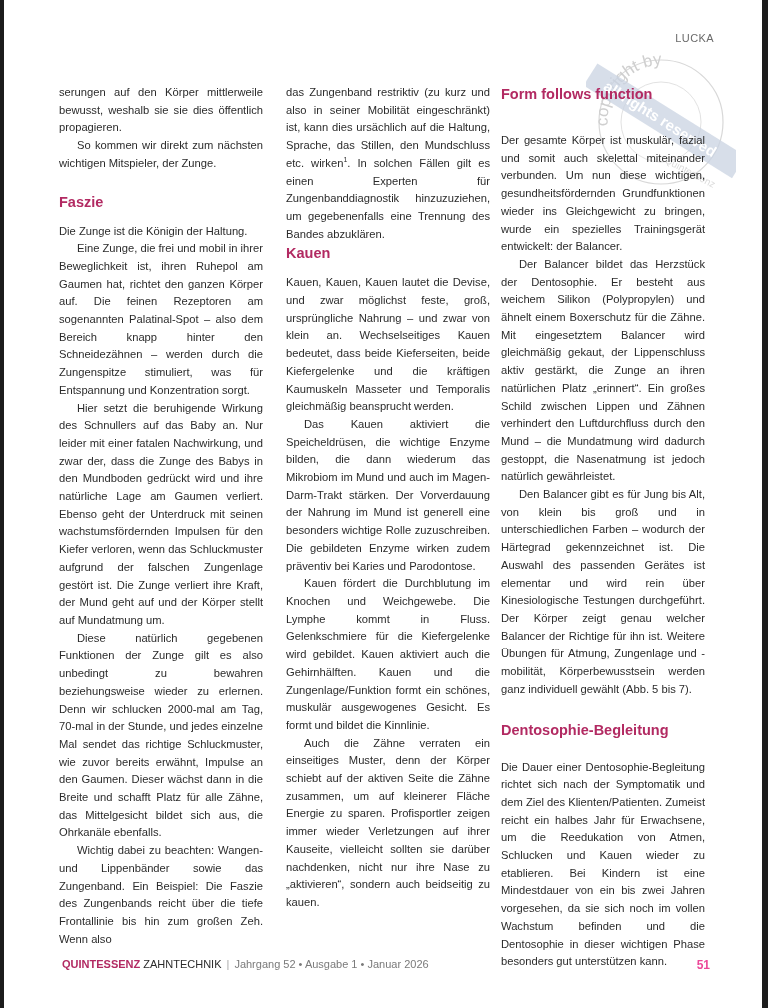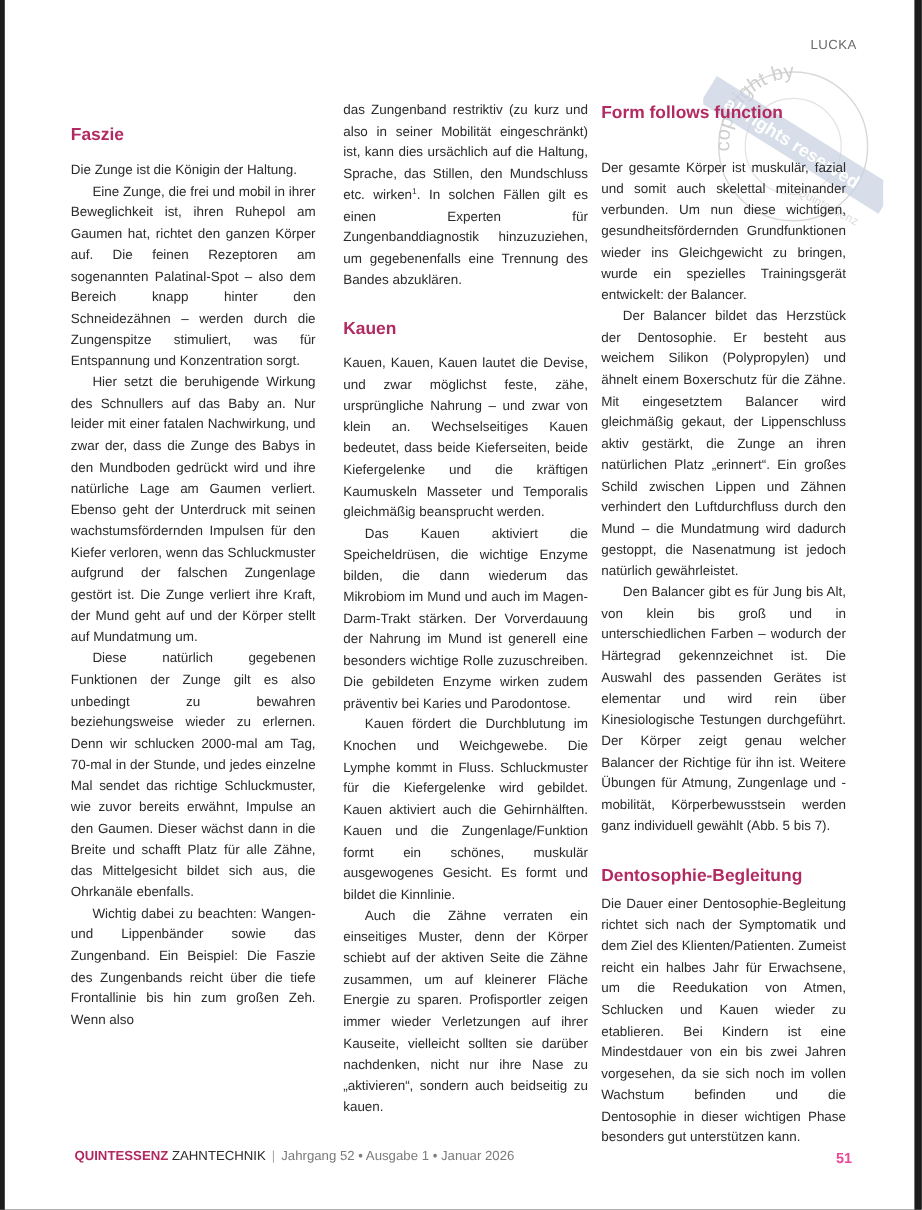--- a/index.html
+++ b/index.html
@@ -62,23 +62,23 @@
     .col h2 {
       margin: 0;
       font-family: "Liberation Sans", sans-serif;
       font-weight: bold;
       font-size: 14.5px;
       line-height: 20px;
       color: #b22a62;
       text-align: left;
     }
     .col1 h2 { margin-top: 19px; margin-bottom: 11px; }
-    .col2 h2 { margin-top: 21px; margin-bottom: 11px; }
+    .col2 h2 { margin-bottom: 11px; }
     .col3 h2.first { margin-top: 0; margin-bottom: 28px; }
-    .col3 h2.second { margin-top: 21px; margin-bottom: 6px; }
+    .col3 h2.second { margin-top: 21px; margin-bottom: 19px; }
     sup { font-size: 7px; line-height: 0; vertical-align: super; }
     .footer {
       position: absolute;
       top: 958px;
       left: 58px;
       font-family: "Liberation Sans", sans-serif;
       font-size: 11px;
       color: #7a7a7a;
       white-space: nowrap;
     }
@@ -120,34 +120,36 @@
       <textPath href="#ringPath">copyright by</textPath>
     </text>
     <g transform="rotate(32 75 78)">
       <rect x="-10" y="62" width="175" height="26" fill="#c9d3e2" opacity="0.75"></rect>
       <text x="8" y="81" font-family="Liberation Sans, sans-serif" font-weight="bold" font-size="15" fill="#ffffff">all rights reserved</text>
     </g>
     <text x="78" y="118" font-family="Liberation Sans, sans-serif" font-size="10" fill="#dcdcdc" transform="rotate(28 78 118)">Quintessenz</text>
   </svg>
 
   <div class="col col1">
+    <p class="noindent">serungen auf den Körper mittlerweile bewusst, weshalb sie sie dies öffentlich propagieren.</p>
+    <p>So kommen wir direkt zum nächsten wichtigen Mitspieler, der Zunge.</p>
     <h2>Faszie</h2>
     <p class="noindent">Die Zunge ist die Königin der Haltung.</p>
     <p>Eine Zunge, die frei und mobil in ihrer Beweglichkeit ist, ihren Ruhepol am Gaumen hat, richtet den ganzen Körper auf. Die feinen Rezeptoren am sogenannten Palatinal-Spot – also dem Bereich knapp hinter den Schneidezähnen – werden durch die Zungenspitze stimuliert, was für Entspannung und Konzentration sorgt.</p>
     <p>Hier setzt die beruhigende Wirkung des Schnullers auf das Baby an. Nur leider mit einer fatalen Nachwirkung, und zwar der, dass die Zunge des Babys in den Mundboden gedrückt wird und ihre natürliche Lage am Gaumen verliert. Ebenso geht der Unterdruck mit seinen wachstumsfördernden Impulsen für den Kiefer verloren, wenn das Schluckmuster aufgrund der falschen Zungenlage gestört ist. Die Zunge verliert ihre Kraft, der Mund geht auf und der Körper stellt auf Mundatmung um.</p>
     <p>Diese natürlich gegebenen Funktionen der Zunge gilt es also unbedingt zu bewahren beziehungsweise wieder zu erlernen. Denn wir schlucken 2000-mal am Tag, 70-mal in der Stunde, und jedes einzelne Mal sendet das richtige Schluckmuster, wie zuvor bereits erwähnt, Impulse an den Gaumen. Dieser wächst dann in die Breite und schafft Platz für alle Zähne, das Mittelgesicht bildet sich aus, die Ohrkanäle ebenfalls.</p>
     <p>Wichtig dabei zu beachten: Wangen- und Lippenbänder sowie das Zungenband. Ein Beispiel: Die Faszie des Zungenbands reicht über die tiefe Frontallinie bis hin zum großen Zeh. Wenn also</p>
   </div>
 
   <div class="col col2">
     <p class="noindent"><span>das Zungenband restriktiv (zu kurz und also in seiner Mobilität eingeschränkt) ist, kann dies ursächlich auf die Haltung, Sprache, das Stillen, den Mundschluss etc. wirken</span><sup>1</sup><span>. In solchen Fällen gilt es einen Experten für Zungenbanddiagnostik hinzuzuziehen, um gegebenenfalls eine Trennung des Bandes abzuklären.</span></p>
     <h2>Kauen</h2>
-    <p class="noindent">Kauen, Kauen, Kauen lautet die Devise, und zwar möglichst feste, zähe, ursprüngliche Nahrung – und zwar von klein an. Wechselseitiges Kauen bedeutet, dass beide Kieferseiten, beide Kiefergelenke und die kräftigen Kaumuskeln Masseter und Temporalis gleichmäßig beansprucht werden.</p>
+    <p class="noindent">Kauen, Kauen, Kauen lautet die Devise, und zwar möglichst feste, groß, ursprüngliche Nahrung – und zwar von klein an. Wechselseitiges Kauen bedeutet, dass beide Kieferseiten, beide Kiefergelenke und die kräftigen Kaumuskeln Masseter und Temporalis gleichmäßig beansprucht werden.</p>
     <p>Das Kauen aktiviert die Speicheldrüsen, die wichtige Enzyme bilden, die dann wiederum das Mikrobiom im Mund und auch im Magen-Darm-Trakt stärken. Der Vorverdauung der Nahrung im Mund ist generell eine besonders wichtige Rolle zuzuschreiben. Die gebildeten Enzyme wirken zudem präventiv bei Karies und Parodontose.</p>
-    <p>Kauen fördert die Durchblutung im Knochen und Weichgewebe. Die Lymphe kommt in Fluss. Schluckmuster für die Kiefergelenke wird gebildet. Kauen aktiviert auch die Gehirnhälften. Kauen und die Zungenlage/Funktion formt ein schönes, muskulär ausgewogenes Gesicht. Es formt und bildet die Kinnlinie.</p>
+    <p>Kauen fördert die Durchblutung im Knochen und Weichgewebe. Die Lymphe kommt in Fluss. Gelenkschmiere für die Kiefergelenke wird gebildet. Kauen aktiviert auch die Gehirnhälften. Kauen und die Zungenlage/Funktion formt ein schönes, muskulär ausgewogenes Gesicht. Es formt und bildet die Kinnlinie.</p>
     <p>Auch die Zähne verraten ein einseitiges Muster, denn der Körper schiebt auf der aktiven Seite die Zähne zusammen, um auf kleinerer Fläche Energie zu sparen. Profisportler zeigen immer wieder Verletzungen auf ihrer Kauseite, vielleicht sollten sie darüber nachdenken, nicht nur ihre Nase zu „aktivieren“, sondern auch beidseitig zu kauen.</p>
   </div>
 
   <div class="col col3">
     <h2 class="first">Form follows function</h2>
     <p class="noindent">Der gesamte Körper ist muskulär, fazial und somit auch skelettal miteinander verbunden. Um nun diese wichtigen, gesundheitsfördernden Grundfunktionen wieder ins Gleichgewicht zu bringen, wurde ein spezielles Trainingsgerät entwickelt: der Balancer.</p>
     <p>Der Balancer bildet das Herzstück der Dentosophie. Er besteht aus weichem Silikon (Polypropylen) und ähnelt einem Boxerschutz für die Zähne. Mit eingesetztem Balancer wird gleichmäßig gekaut, der Lippenschluss aktiv gestärkt, die Zunge an ihren natürlichen Platz „erinnert“. Ein großes Schild zwischen Lippen und Zähnen verhindert den Luftdurchfluss durch den Mund – die Mundatmung wird dadurch gestoppt, die Nasenatmung ist jedoch natürlich gewährleistet.</p>
     <p>Den Balancer gibt es für Jung bis Alt, von klein bis groß und in unterschiedlichen Farben – wodurch der Härtegrad gekennzeichnet ist. Die Auswahl des passenden Gerätes ist elementar und wird rein über Kinesiologische Testungen durchgeführt. Der Körper zeigt genau welcher Balancer der Richtige für ihn ist. Weitere Übungen für Atmung, Zungenlage und -mobilität, Körperbewusstsein werden ganz individuell gewählt (Abb. 5 bis 7).</p>
     <h2 class="second">Dentosophie-Begleitung</h2>
     <p class="noindent">Die Dauer einer Dentosophie-Begleitung richtet sich nach der Symptomatik und dem Ziel des Klienten/Patienten. Zumeist reicht ein halbes Jahr für Erwachsene, um die Reedukation von Atmen, Schlucken und Kauen wieder zu etablieren. Bei Kindern ist eine Mindestdauer von ein bis zwei Jahren vorgesehen, da sie sich noch im vollen Wachstum befinden und die Dentosophie in dieser wichtigen Phase besonders gut unterstützen kann.</p>

